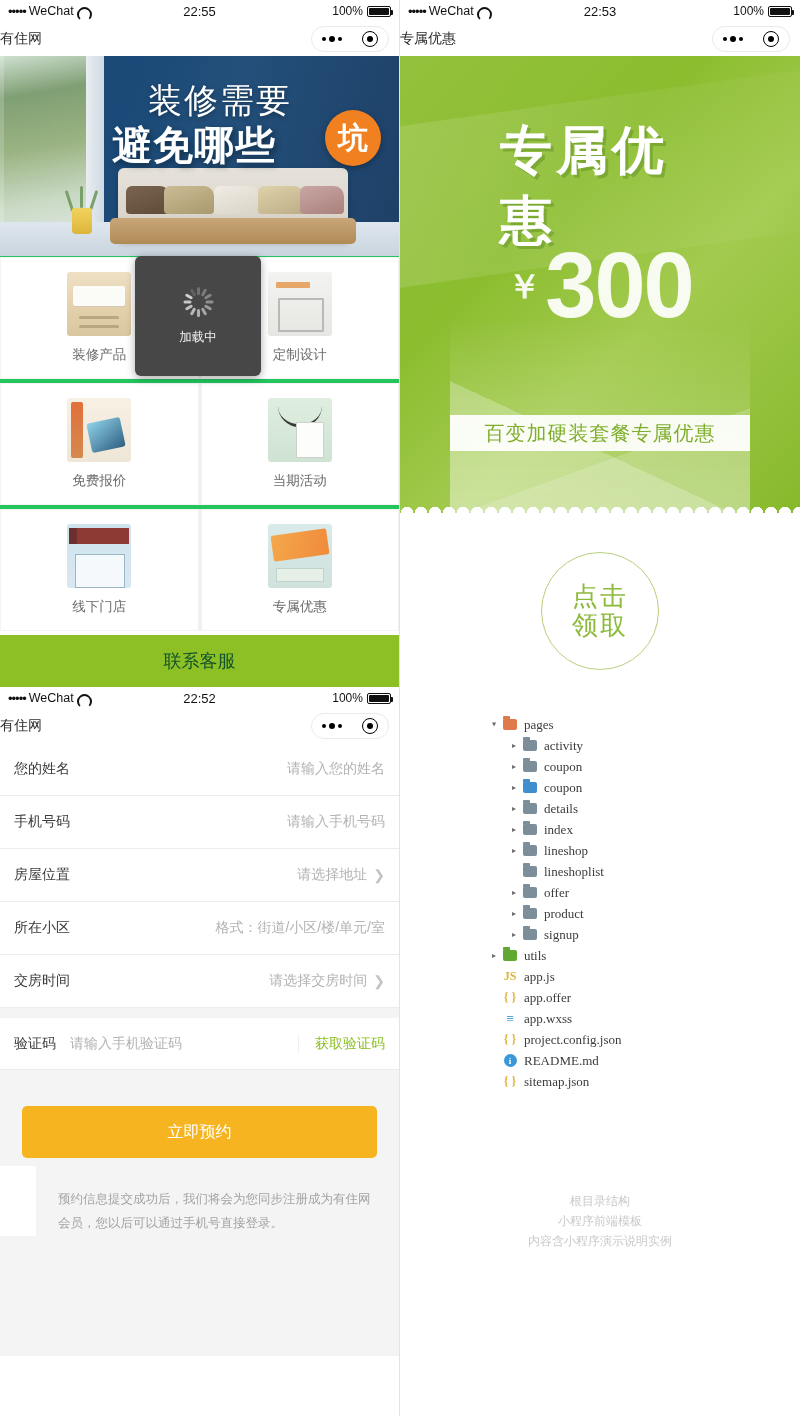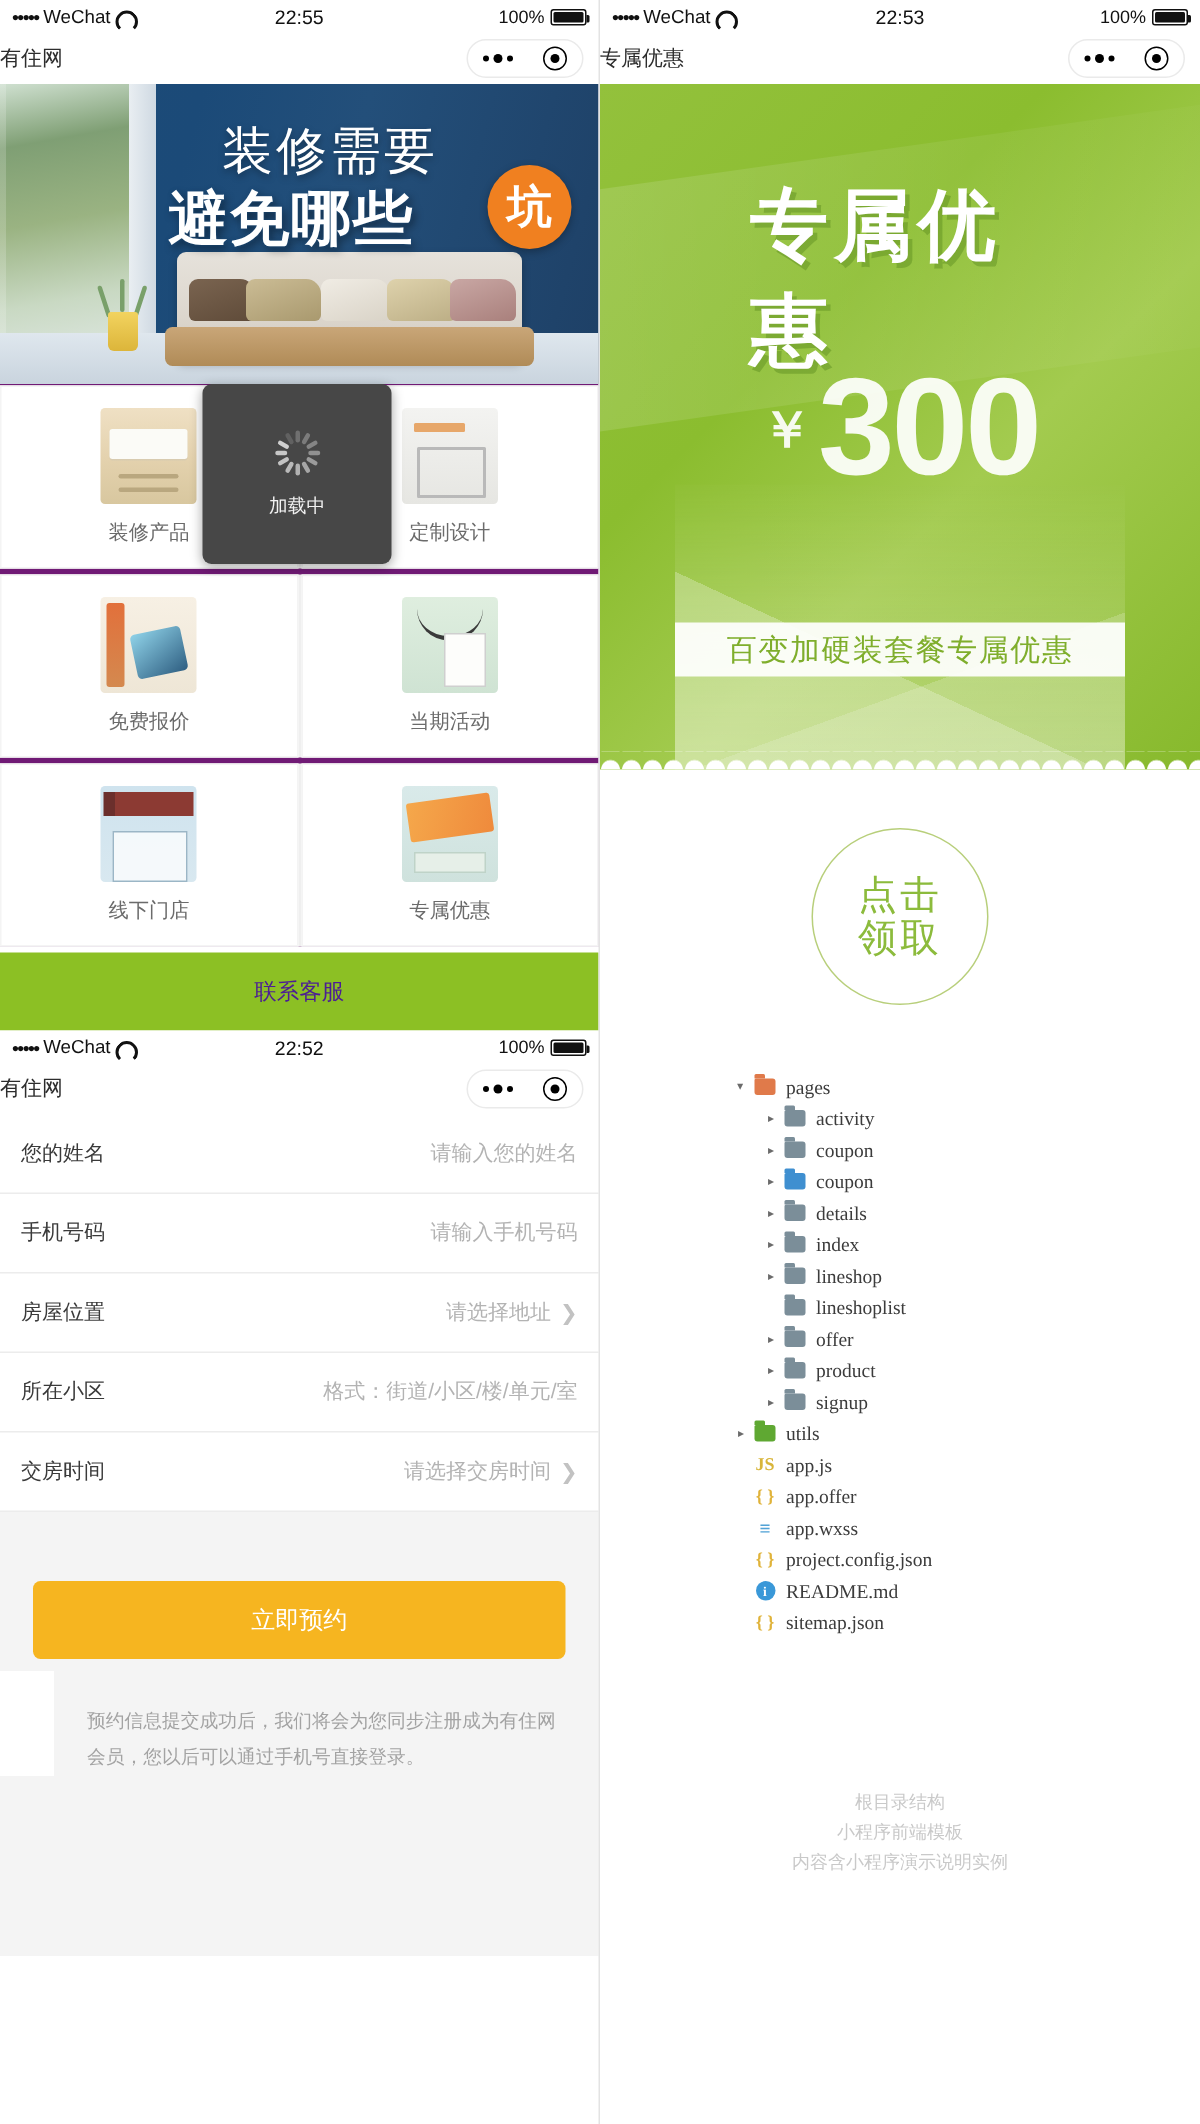--- a/index.html
+++ b/index.html
@@ -117,21 +117,21 @@
   }
   .hero-badge {
     position:absolute; left:325px; top:54px; width:56px; height:56px;
     border-radius:50%; background:#f08020;
     display:flex; align-items:center; justify-content:center;
     color:#fff; font-size:30px; font-weight:bold;
     box-shadow:0 2px 6px rgba(0,0,0,.3);
   }
 
   
-  .grid { width:399px; background:#701a75; padding-top:1px; }
+  .grid { width:399px; background:#22c55e; padding-top:1px; }
   .grid-row { display:flex; gap:2px; background:#efefef; margin-bottom:4px; }
   .tile {
     flex:1; background:#fff; height:122px;
     display:flex; flex-direction:column; align-items:center; justify-content:center;
     border:1px solid #f4f4f4;
   }
   .tile-art { width:64px; height:64px; border-radius:3px; position:relative; overflow:hidden; }
   .tile-label { margin-top:10px; font-size:13.5px; color:#6b6b6b; }
 
   
@@ -150,21 +150,21 @@
   .art-shop { background:linear-gradient(180deg,#cfe3ee 0%,#d8e8f0 100%); }
   .art-shop::before{ content:""; position:absolute; left:2px; top:4px; width:60px; height:16px; background:linear-gradient(90deg,#6b2f2c 0 8px,#8c3a33 8px 16px); }
   .art-shop::after{ content:""; position:absolute; left:8px; top:30px; width:48px; height:32px; background:rgba(255,255,255,.75); border:1px solid #9bb6c6;}
   .art-offer { background:linear-gradient(180deg,#d9eaea,#cfe2dd); }
   .art-offer::before{ content:""; position:absolute; left:4px; top:8px; width:56px; height:26px; background:linear-gradient(110deg,#f5a84b,#ef8a3c); transform:rotate(-8deg); border-radius:2px;}
   .art-offer::after{ content:""; position:absolute; left:8px; top:44px; width:46px; height:12px; background:#e6efe8; border:1px solid #bfd3c8;}
 
   .cta-green {
     width:399px; height:52px; background:#8cc024;
     display:flex; align-items:center; justify-content:center;
-    color:#4c1d95; font-size:15px;
+    color:#14532d; font-size:18px;
   }
 
   
   .form-wrap { width:399px; background:#fff; }
   .form-row {
     height:53px; display:flex; align-items:center; padding:0 14px;
     border-bottom:1px solid #ececec;
   }
   .form-label { font-size:14px; color:#3a3a3a; flex:0 0 auto; }
   .form-value {
@@ -434,20 +434,27 @@
       <div class="form-row">
         <div class="form-label">交房时间</div>
         <div class="form-value">
           <span>请选择交房时间</span>
           <span class="chev">❯</span>
         </div>
       </div>
 
       <div class="form-gap"></div>
 
+      <div class="code-row">
+        <div class="code-label">验证码</div>
+        <div class="code-input">
+          <span>请输入手机验证码</span>
+        </div>
+        <div class="code-btn">获取验证码</div>
+      </div>
     </div>
 
     <div class="submit-area">
       <div class="btn-submit">立即预约</div>
     </div>
     <div class="submit-note">预约信息提交成功后，我们将会为您同步注册成为有住网会员，您以后可以通过手机号直接登录。</div>
     <div style="width:399px;height:120px;background:#f4f4f4;"></div>
 
     <div class="overlay ov-left">
       <div class="spinner">

